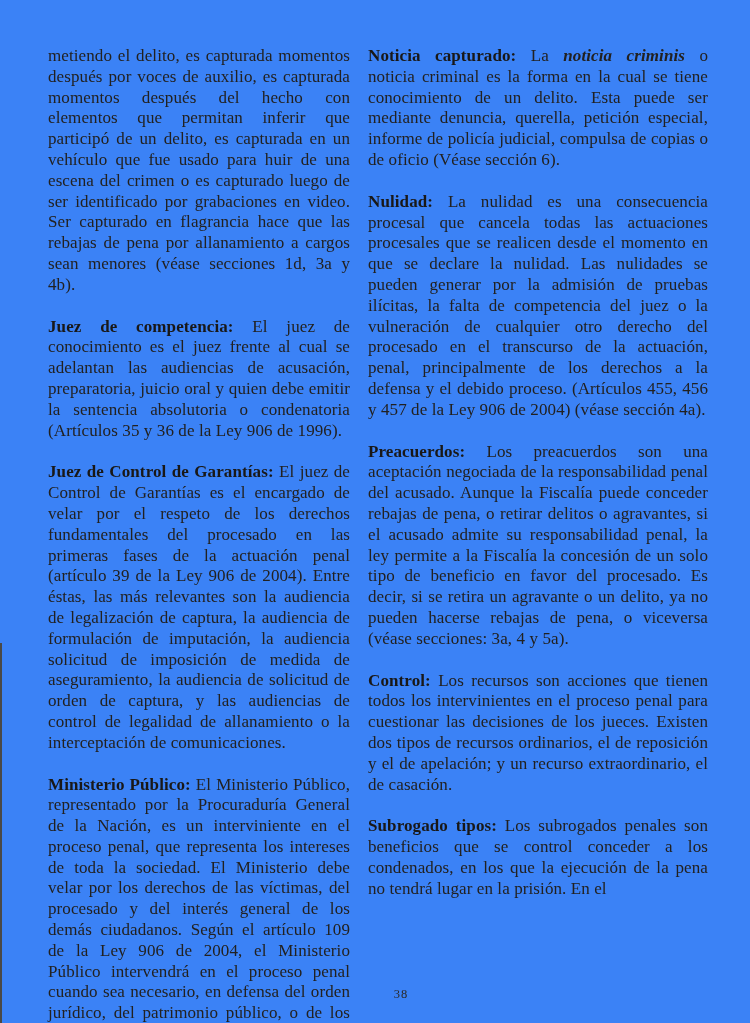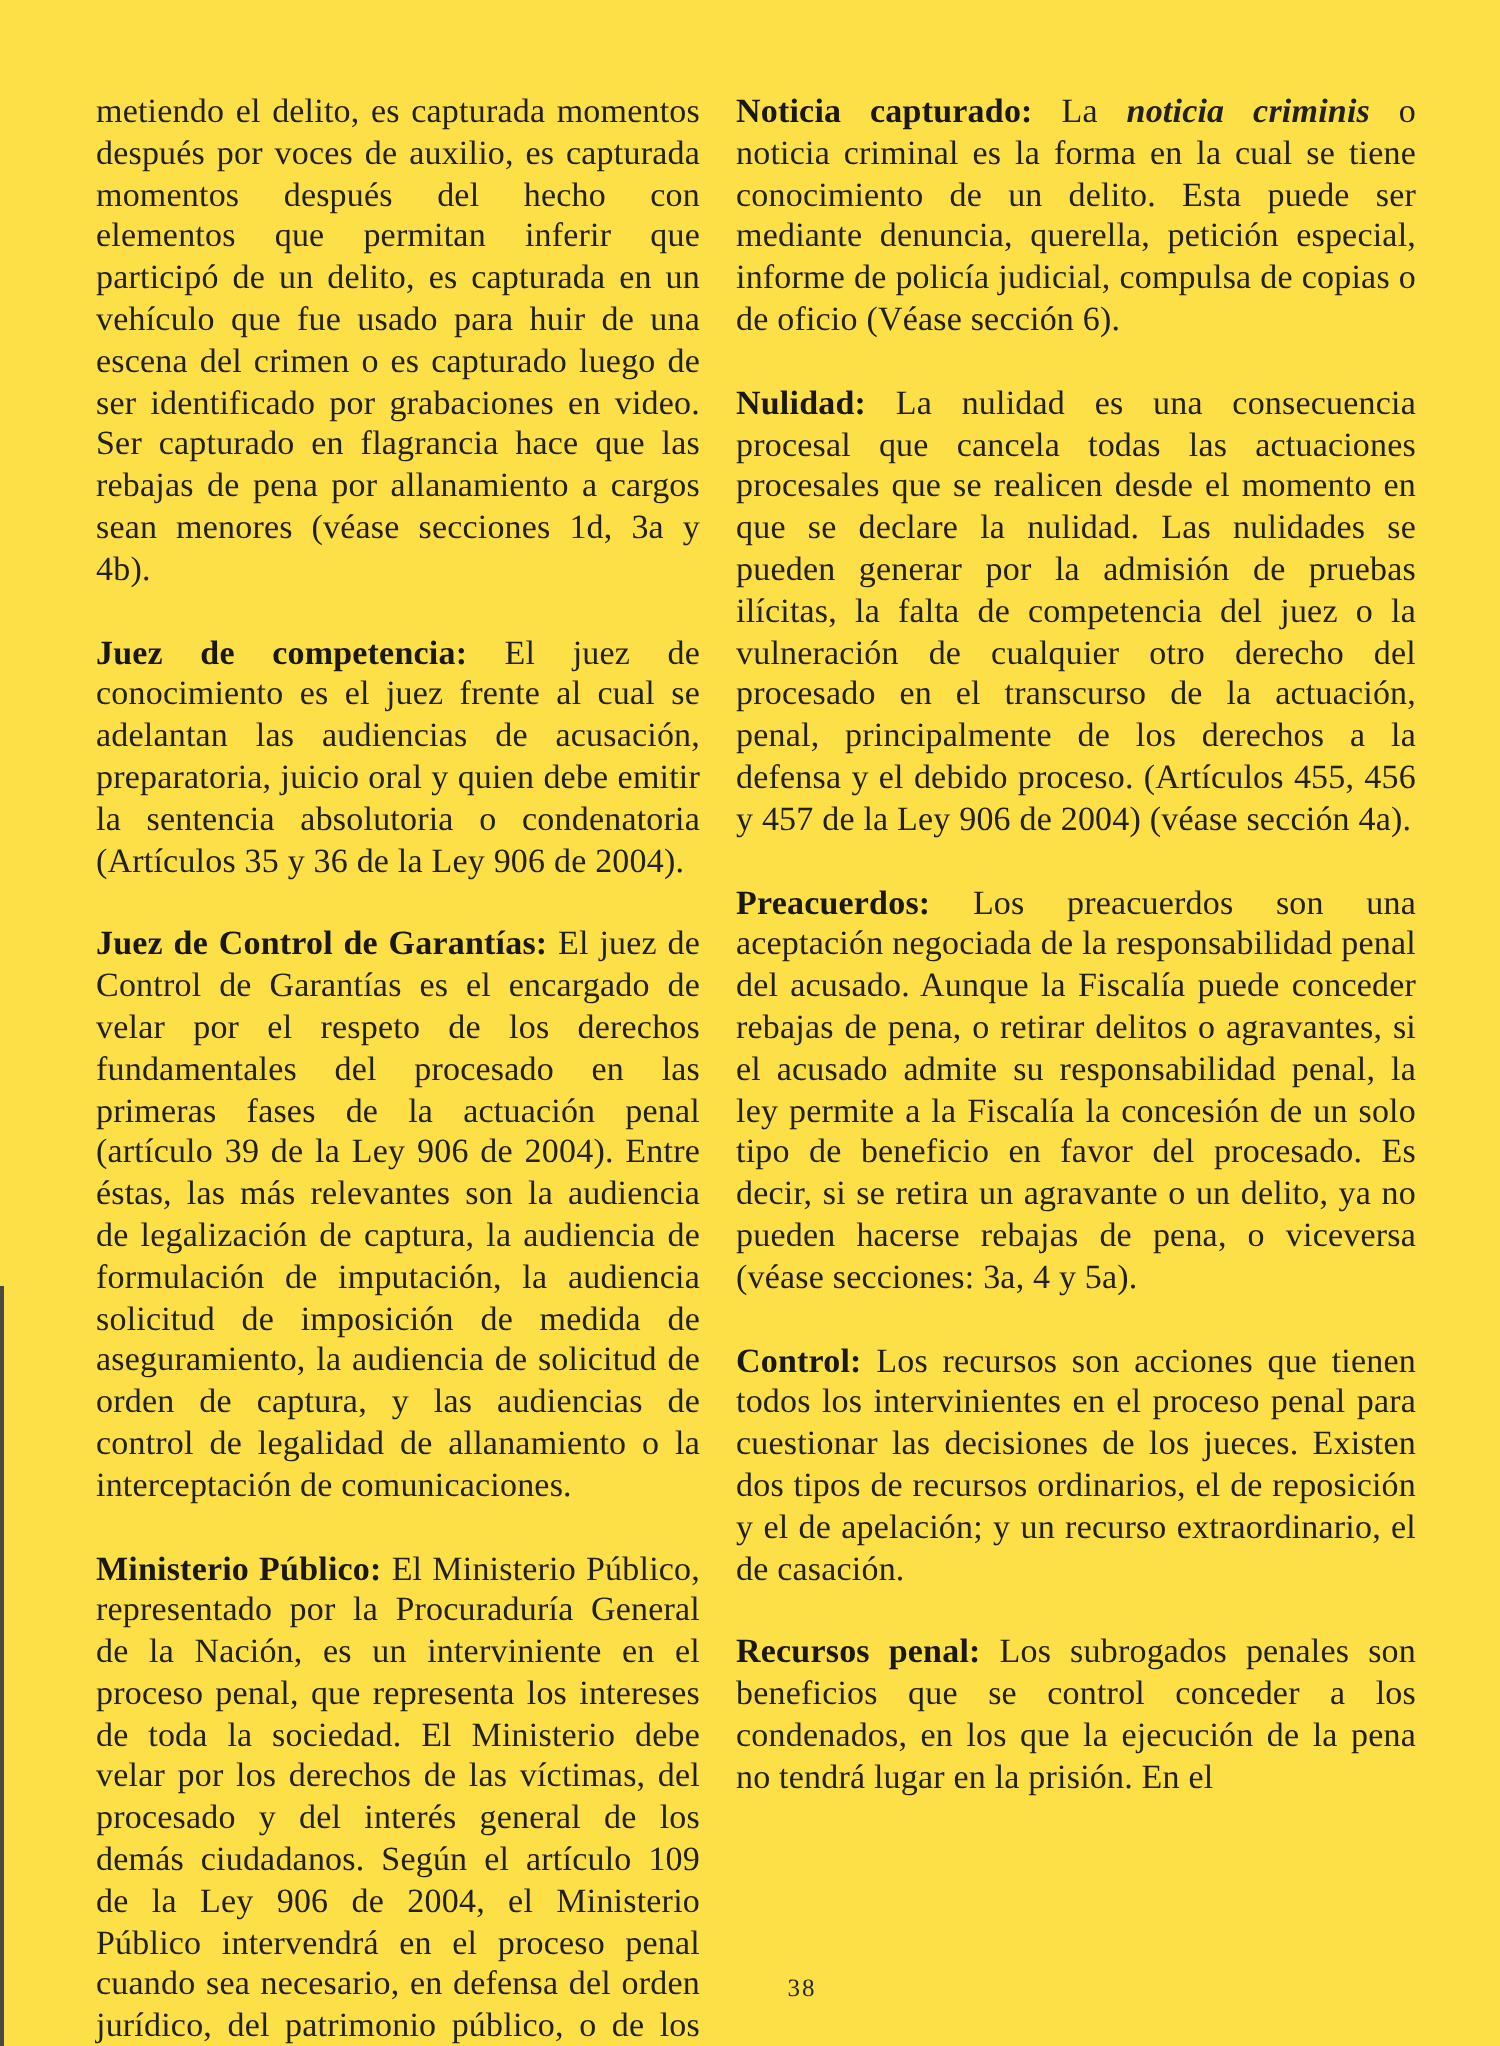--- a/index.html
+++ b/index.html
@@ -4,21 +4,21 @@
 <style>
   html, body {
     margin: 0;
     padding: 0;
     background: #d3d2d0;
   }
   .page {
     position: relative;
     width: 750px;
     height: 1023px;
-    background: #fde047;
+    background: #3b82f6;
     overflow: hidden;
     font-family: "Liberation Serif", "DejaVu Serif", serif;
     color: #222120;
   }
   .scan-edge {
     position: absolute;
     left: 0;
     top: 643px;
     width: 2px;
     height: 380px;
@@ -60,36 +60,36 @@
 <body>
 
 <div class="page">
   <div class="scan-edge"></div>
 
   <div class="content">
 
     <div class="col col-left">
       <p><span>metiendo el delito, es capturada momentos después por voces de auxilio, es capturada momentos después del hecho con elementos que permitan inferir que participó de un delito, es capturada en un vehículo que fue usado para huir de una escena del crimen o es capturado luego de ser identificado por grabaciones en video. Ser capturado en flagrancia hace que las rebajas de pena por allanamiento a cargos sean menores (véase secciones 1d, 3a y 4b).</span></p>
 
-      <p><strong class="term">Juez de competencia:</strong> <span>El juez de conocimiento es el juez frente al cual se adelantan las audiencias de acusación, preparatoria, juicio oral y quien debe emitir la sentencia absolutoria o condenatoria (Artículos 35 y 36 de la Ley 906 de 2004).</span></p>
+      <p><strong class="term">Juez de competencia:</strong> <span>El juez de conocimiento es el juez frente al cual se adelantan las audiencias de acusación, preparatoria, juicio oral y quien debe emitir la sentencia absolutoria o condenatoria (Artículos 35 y 36 de la Ley 906 de 1996).</span></p>
 
       <p><strong class="term">Juez de Control de Garantías:</strong> <span>El juez de Control de Garantías es el encargado de velar por el respeto de los derechos fundamentales del procesado en las primeras fases de la actuación penal (artículo 39 de la Ley 906 de 2004). Entre éstas, las más relevantes son la audiencia de legalización de captura, la audiencia de formulación de imputación, la audiencia solicitud de imposición de medida de aseguramiento, la audiencia de solicitud de orden de captura, y las audiencias de control de legalidad de allanamiento o la interceptación de comunicaciones.</span></p>
 
       <p><strong class="term">Ministerio Público:</strong> <span>El Ministerio Público, representado por la Procuraduría General de la Nación, es un interviniente en el proceso penal, que representa los intereses de toda la sociedad. El Ministerio debe velar por los derechos de las víctimas, del procesado y del interés general de los demás ciudadanos. Según el artículo 109 de la Ley 906 de 2004, el Ministerio Público intervendrá en el proceso penal cuando sea necesario, en defensa del orden jurídico, del patrimonio público, o de los derechos y garantías fundamentales. Esto implica que su actuación no es obligatoria; el representante del Ministerio Público puede decidir cuándo resulta necesario actuar.</span></p>
     </div>
 
     <div class="col col-right">
       <p><strong class="term">Noticia capturado:</strong> <span>La </span><em>noticia criminis</em><span> o noticia criminal es la forma en la cual se tiene conocimiento de un delito. Esta puede ser mediante denuncia, querella, petición especial, informe de policía judicial, compulsa de copias o de oficio (Véase sección 6).</span></p>
 
       <p><strong class="term">Nulidad:</strong> <span>La nulidad es una consecuencia procesal que cancela todas las actuaciones procesales que se realicen desde el momento en que se declare la nulidad. Las nulidades se pueden generar por la admisión de pruebas ilícitas, la falta de competencia del juez o la vulneración de cualquier otro derecho del procesado en el transcurso de la actuación, penal, principalmente de los derechos a la defensa y el debido proceso. (Artículos 455, 456 y 457 de la Ley 906 de 2004) (véase sección 4a).</span></p>
 
       <p><strong class="term">Preacuerdos:</strong> <span>Los preacuerdos son una aceptación negociada de la responsabilidad penal del acusado. Aunque la Fiscalía puede conceder rebajas de pena, o retirar delitos o agravantes, si el acusado admite su responsabilidad penal, la ley permite a la Fiscalía la concesión de un solo tipo de beneficio en favor del procesado. Es decir, si se retira un agravante o un delito, ya no pueden hacerse rebajas de pena, o viceversa (véase secciones: 3a, 4 y 5a).</span></p>
 
       <p><strong class="term">Control:</strong> <span>Los recursos son acciones que tienen todos los intervinientes en el proceso penal para cuestionar las decisiones de los jueces. Existen dos tipos de recursos ordinarios, el de reposición y el de apelación; y un recurso extraordinario, el de casación.</span></p>
 
 
-      <p><strong class="term">Recursos penal:</strong> <span>Los subrogados penales son beneficios que se control conceder a los condenados, en los que la ejecución de la pena no tendrá lugar en la prisión. En el</span></p>
+      <p><strong class="term">Subrogado tipos:</strong> <span>Los subrogados penales son beneficios que se control conceder a los condenados, en los que la ejecución de la pena no tendrá lugar en la prisión. En el</span></p>
     </div>
 
   </div>
 
   <div class="page-number">38</div>
 </div>
 
 </body></html>

